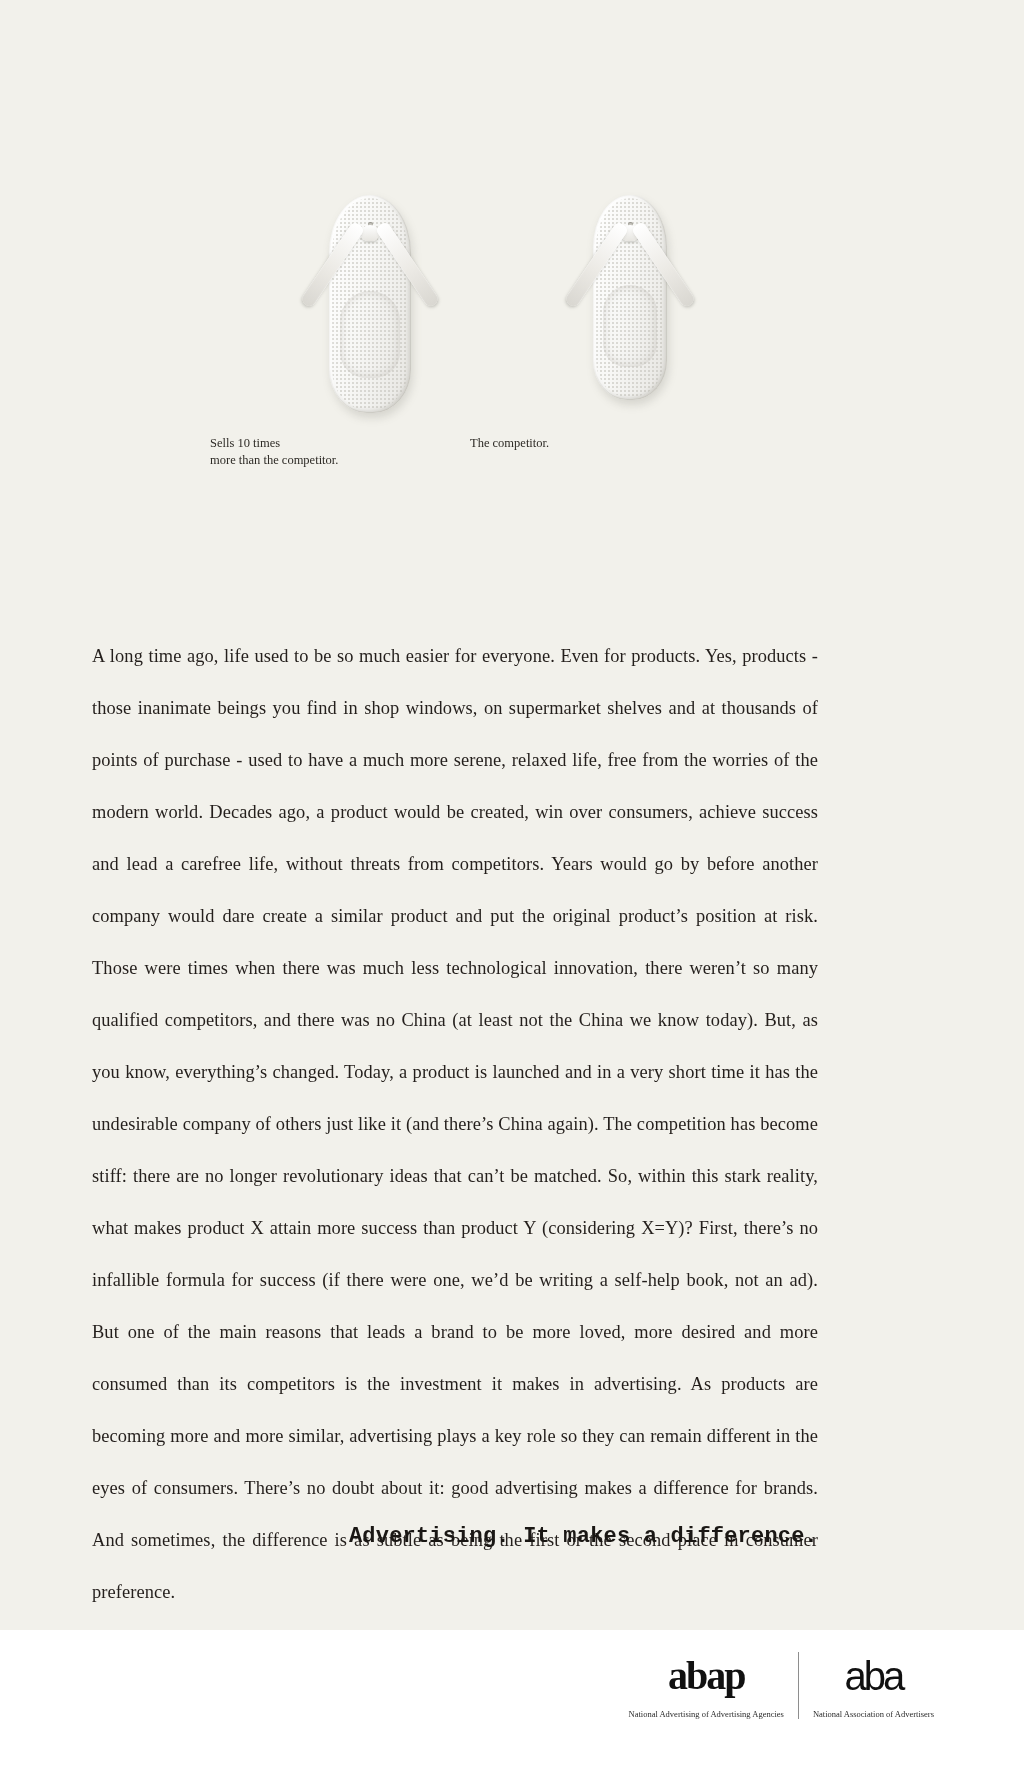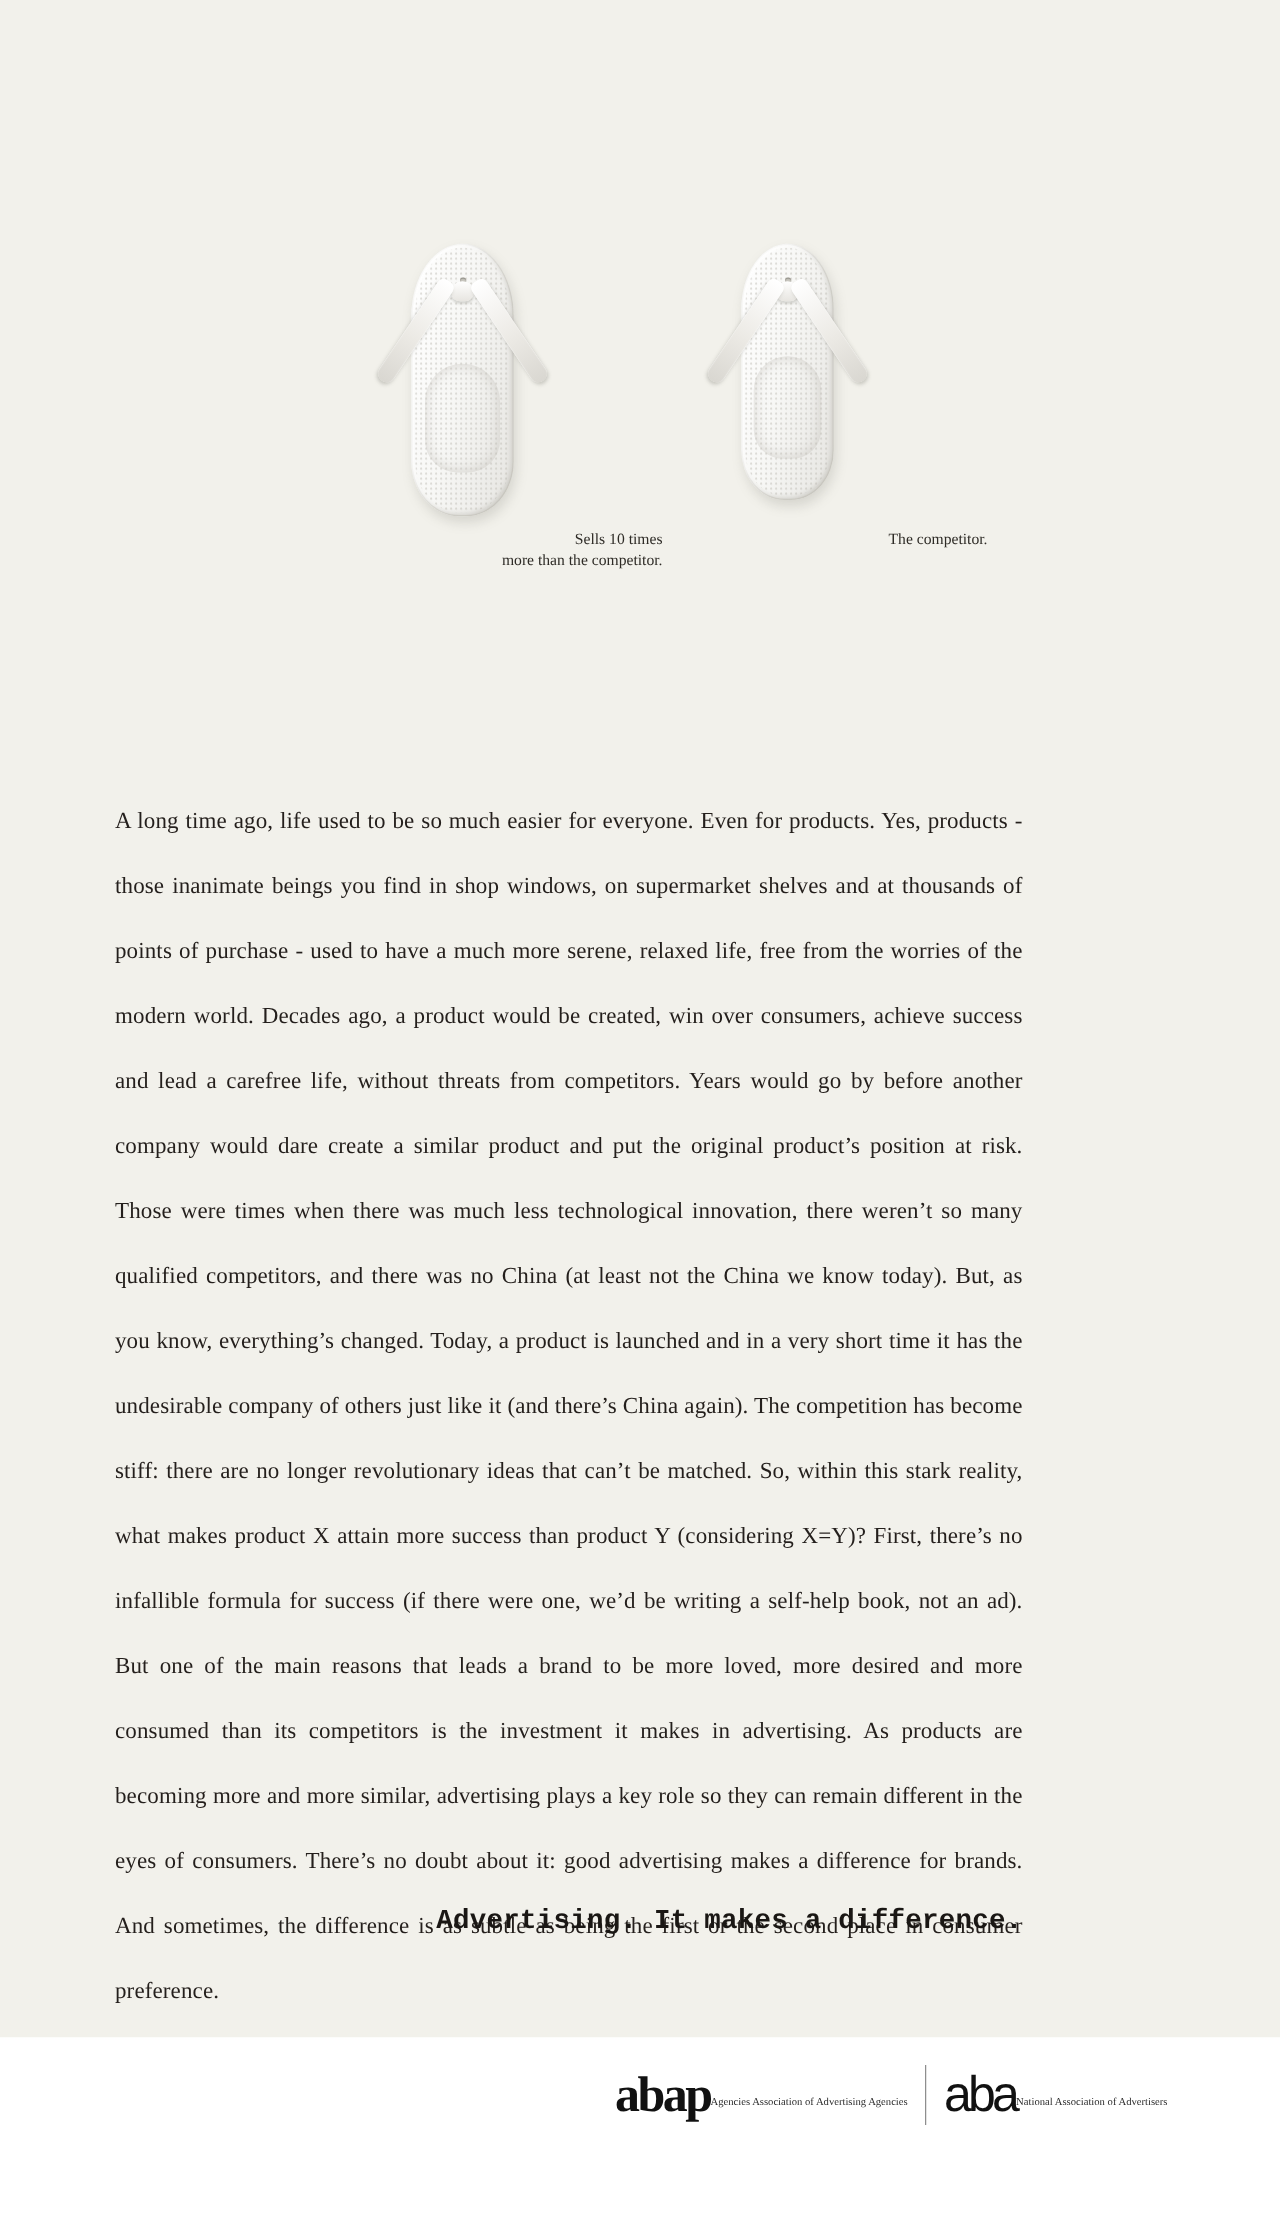--- a/index.html
+++ b/index.html
@@ -128,22 +128,22 @@
     top: 44%;
     bottom: 16%;
     border-radius: 30px 30px 26px 26px;
     box-shadow: inset 0 0 10px rgba(185,183,175,0.55);
   }
   .caption {
     position: absolute;
     width: 320px;
     left: 50%;
     transform: translateX(-50%);
-    top: 228px;
-    text-align: right;
+    top: 240px;
+    text-align: left;
     font-family: "Liberation Serif", serif;
     font-size: 12.5px;
     line-height: 17px;
     color: #2e2b26;
   }
   
   .copy {
     position: absolute;
     left: 92px;
     top: 630px;
@@ -179,21 +179,21 @@
   }
   .logos {
     position: absolute;
     right: 76px;
     top: 22px;
     display: flex;
     align-items: flex-start;
   }
   .logo-block {
     display: flex;
-    flex-direction: row;
+    flex-direction: column;
     align-items: center;
     padding: 0 14px;
   }
   .logo-block.left  { border-right: 1px solid #8e8e8e; }
   .logo-mark {
     font-family: "Liberation Serif", serif;
     font-size: 40px;
     line-height: 48px;
     font-weight: bold;
     color: #111111;
@@ -258,21 +258,21 @@
 
     <div class="tagline">Advertising. It makes a difference.</div>
 
   </div>
 
   <div class="footer">
     <div class="logos">
 
       <div class="logo-block left">
         <div class="logo-mark">abap</div>
-        <div class="logo-sub">Agencies Association of Advertising Agencies</div>
+        <div class="logo-sub">National Advertising of Advertising Agencies</div>
       </div>
 
       <div class="logo-block">
         <div class="logo-mark sans">aba</div>
         <div class="logo-sub">National Association of Advertisers</div>
       </div>
 
     </div>
   </div>
 

